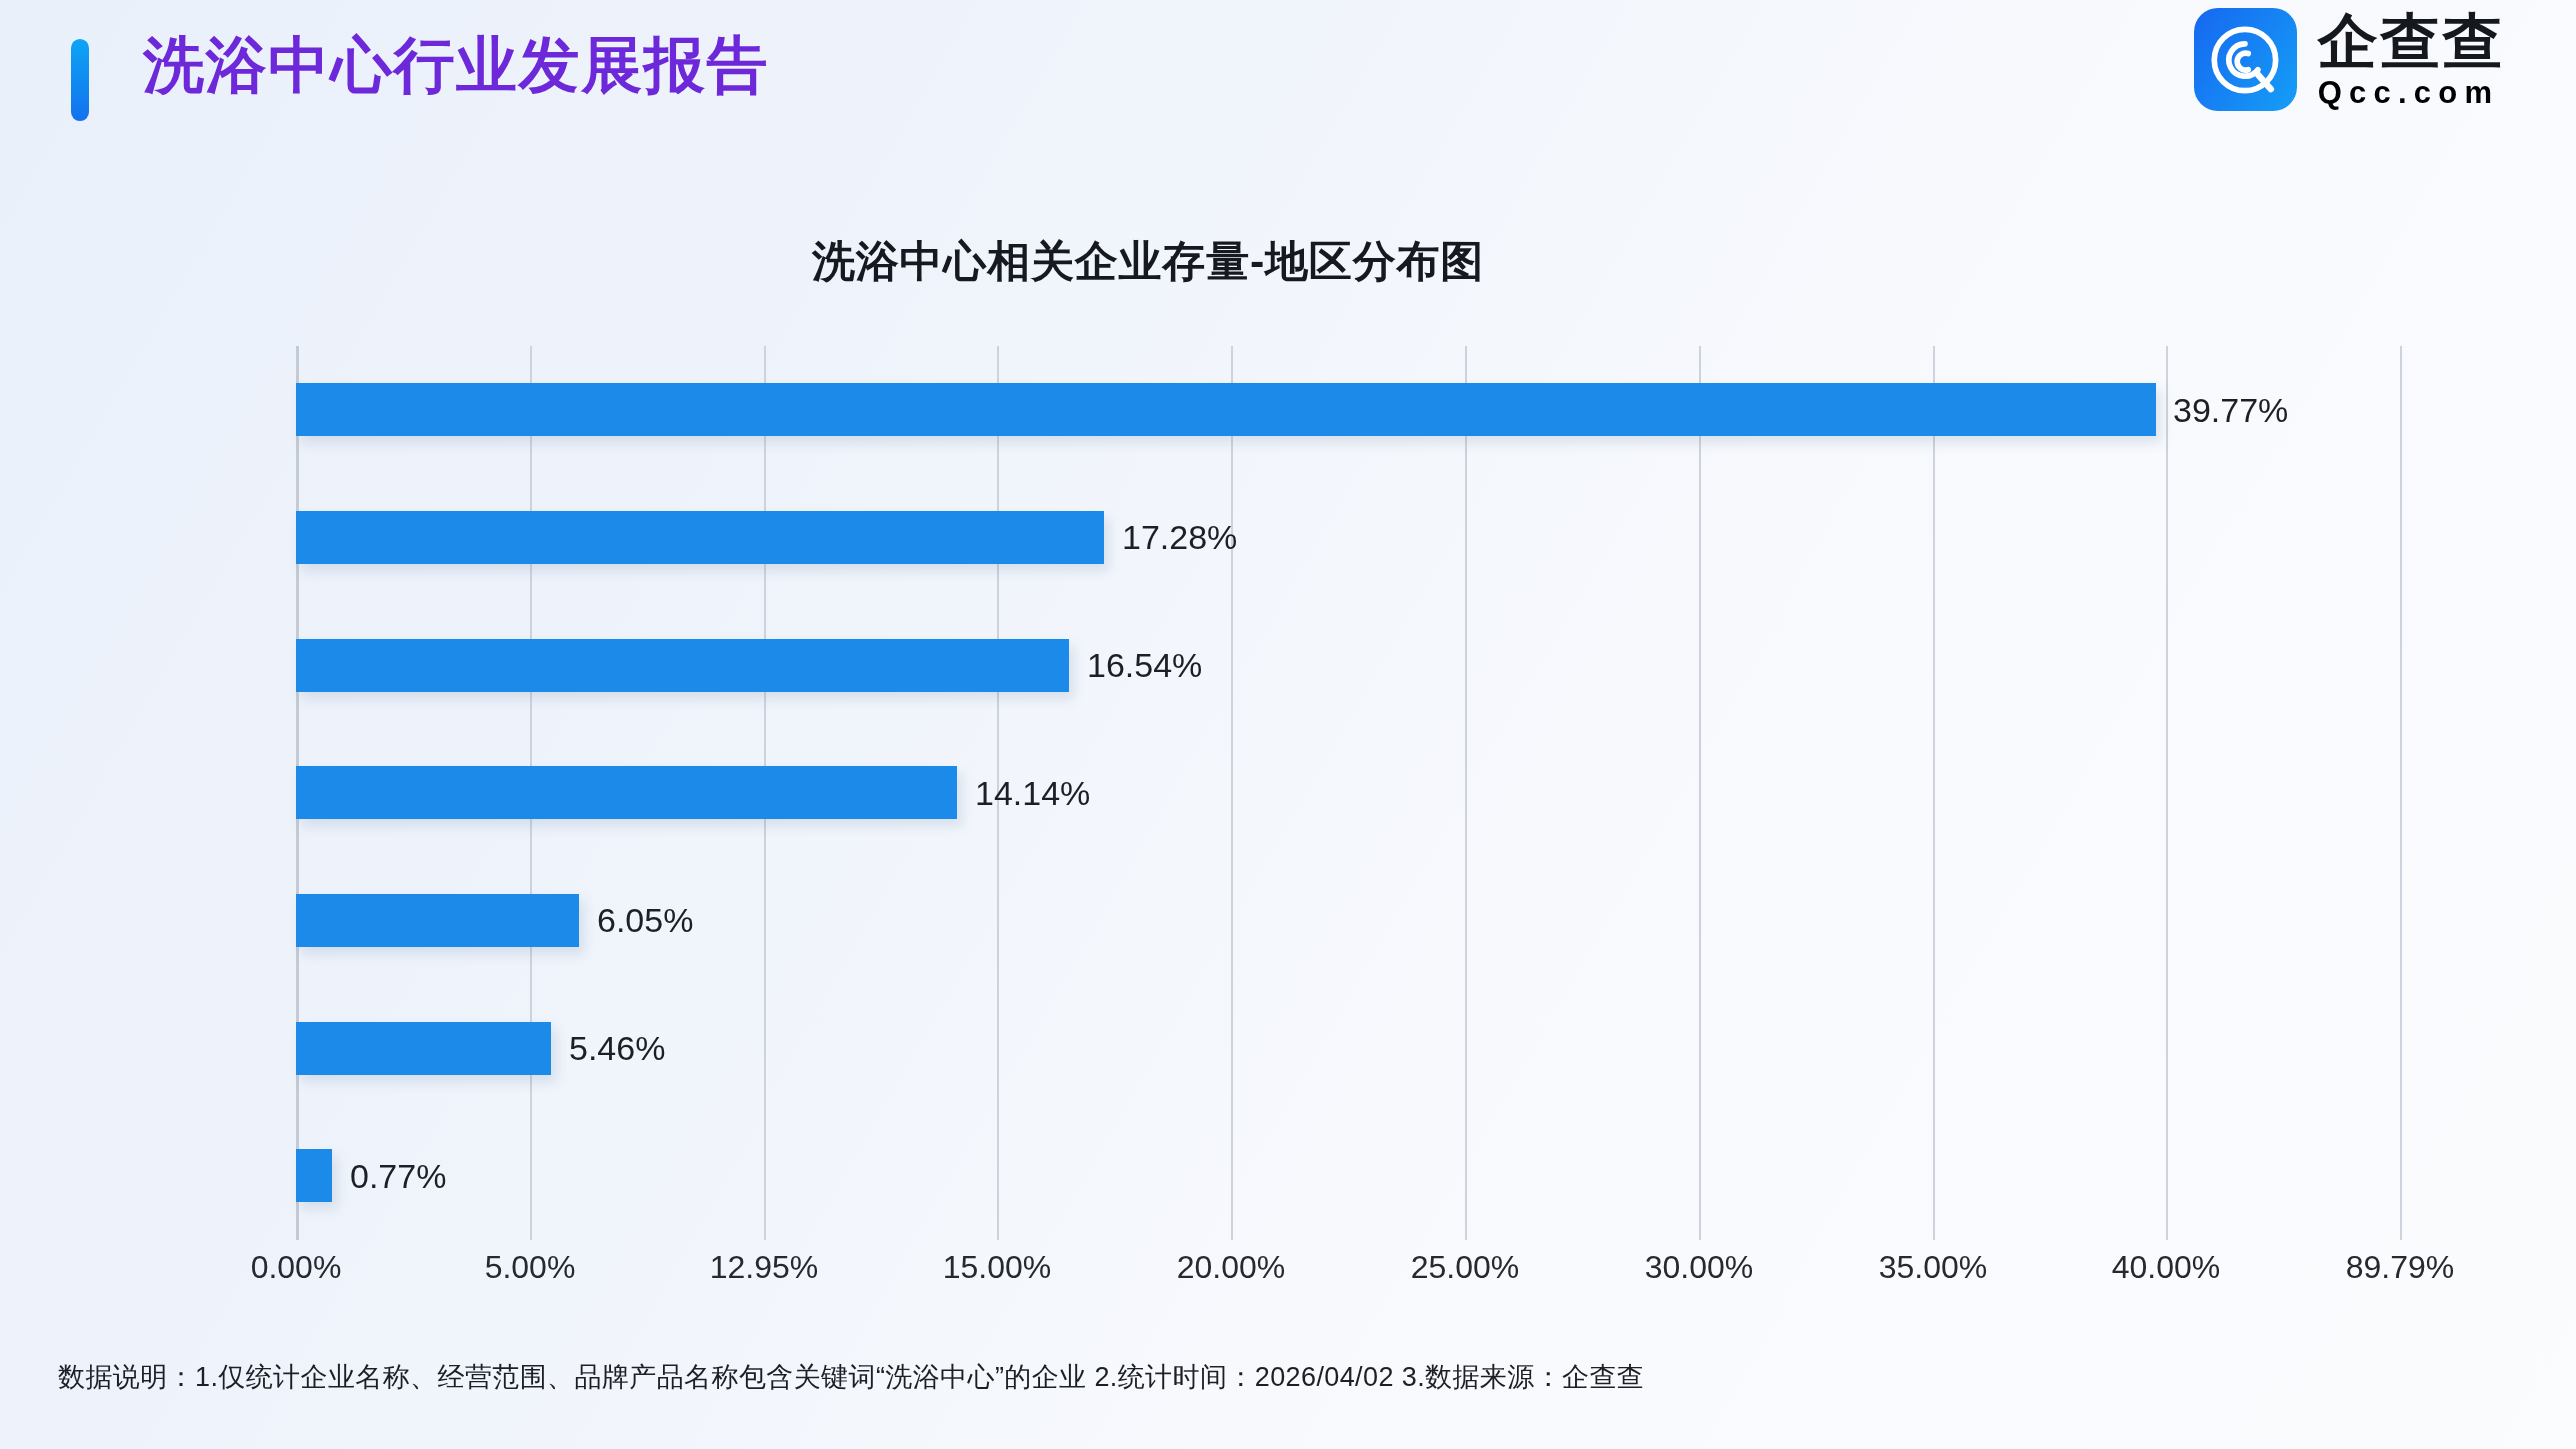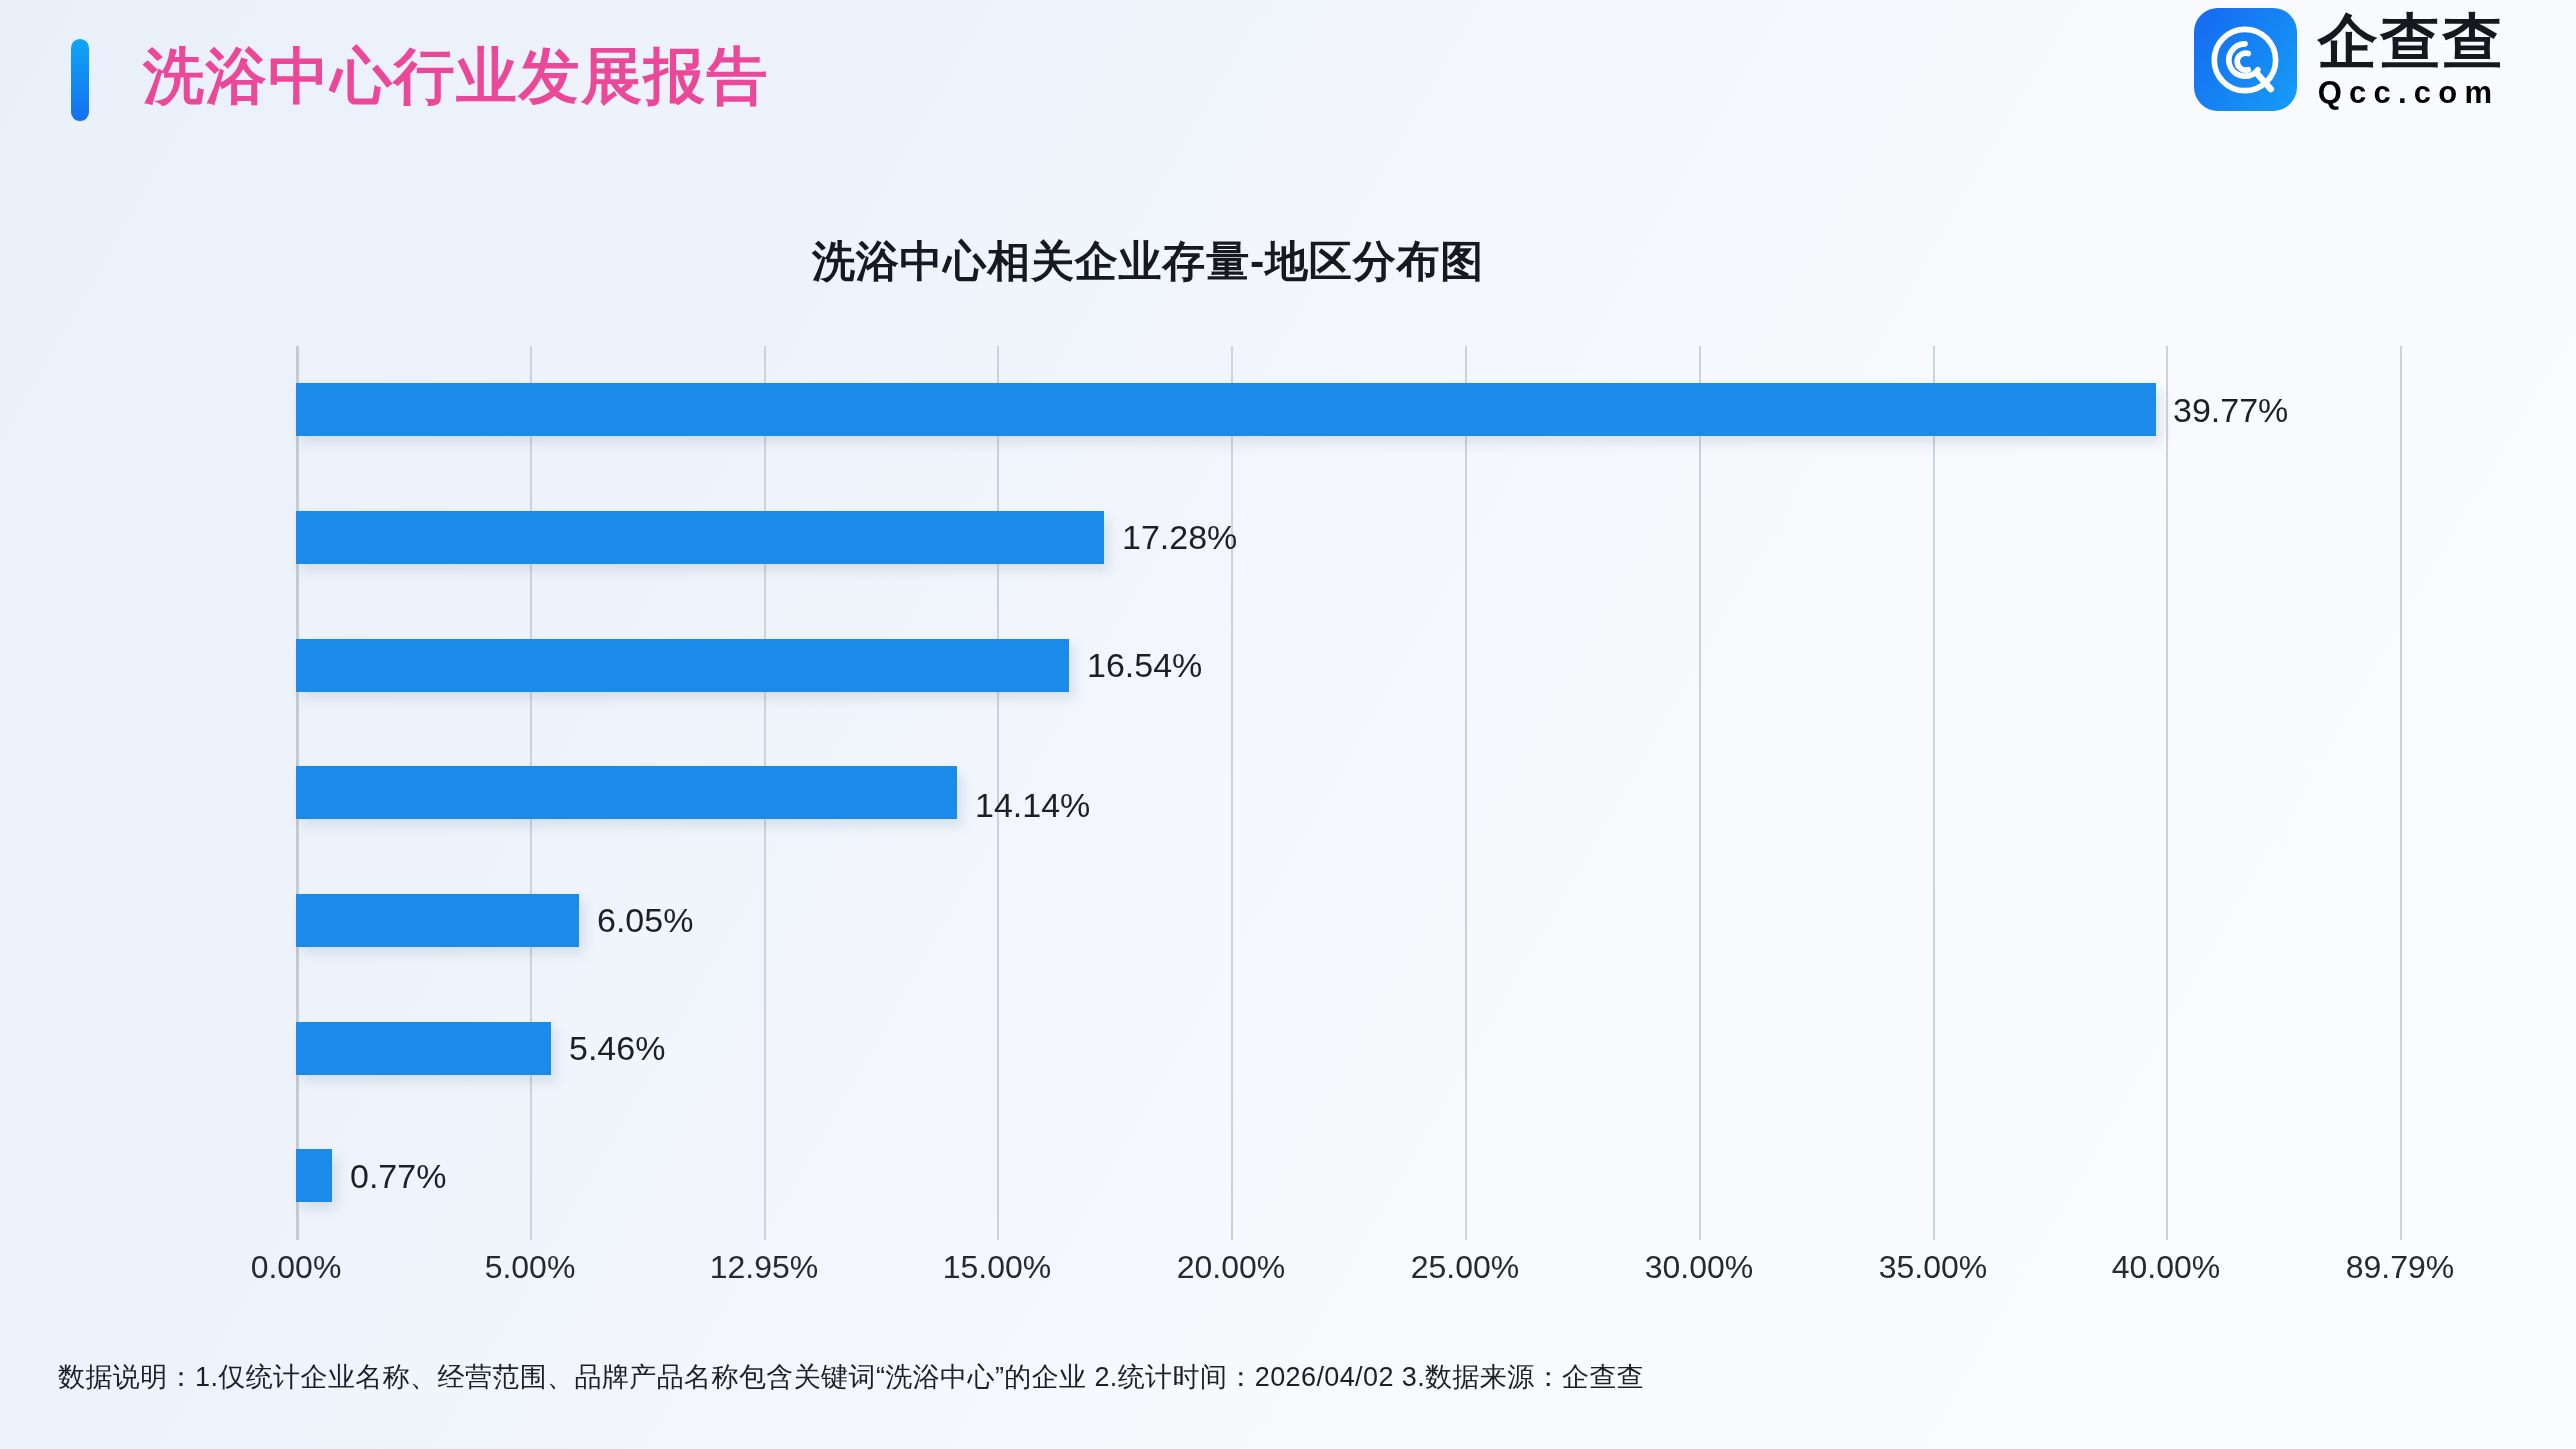--- a/index.html
+++ b/index.html
@@ -13,22 +13,22 @@
   #root { position: relative; width: 2576px; height: 1449px; }
 
   
   .header { position: absolute; left: 0; top: 0; width: 2576px; height: 193px; }
   .title-accent {
     position: absolute; left: 71px; top: 39px;
     width: 17.7px; height: 82px; border-radius: 8.9px;
     background: linear-gradient(180deg, #0ea5f5 0%, #1371ef 100%);
   }
   .report-title {
-    position: absolute; left: 143px; top: 31px;
-    font-size: 61px; font-weight: 700; color: #ec4899;
+    position: absolute; left: 143px; top: 20px;
+    font-size: 61px; font-weight: 700; color: #6d28d9;
     letter-spacing: 1.6px; line-height: 90px; white-space: nowrap;
   }
   .brand { position: absolute; right: 71px; top: 8px; display: flex; align-items: center; gap: 21px; }
   .brand-mark {
     width: 103px; height: 103px; border-radius: 24px;
     background: linear-gradient(125deg, #1668f0 0%, #159ef7 100%);
     display: flex; align-items: center; justify-content: center;
   }
   .brand-text { display: flex; flex-direction: column; align-items: flex-start; }
   .brand-cn { font-size: 60px; font-weight: 700; color: #15181d; line-height: 66px; letter-spacing: 2.4px; }
@@ -111,21 +111,21 @@
       <div class="tick" style="left: 1870px;">40.00%</div>
       <div class="gridline" style="left: 2104px;"></div>
       <div class="tick" style="left: 2104px;">89.79%</div>
       <div class="bar" title="华东地区 39.77%" style="left: 0px; top: 37px; width: 1860px; background: rgb(27, 138, 232);"></div>
       <div class="bar-value" style="left: 1877px; top: 64px;">39.77%</div>
       <div class="bar" title="东北地区 17.28%" style="left: 0px; top: 165px; width: 808px; background: rgb(27, 138, 232);"></div>
       <div class="bar-value" style="left: 826px; top: 191px;">17.28%</div>
       <div class="bar" title="华北地区 16.54%" style="left: 0px; top: 293px; width: 773px; background: rgb(27, 138, 232);"></div>
       <div class="bar-value" style="left: 791px; top: 319px;">16.54%</div>
       <div class="bar" title="华中地区 14.14%" style="left: 0px; top: 420px; width: 661px; background: rgb(27, 138, 232);"></div>
-      <div class="bar-value" style="left: 679px; top: 447px; margin-top: 12px;">14.14%</div>
+      <div class="bar-value" style="left: 679px; top: 447px;">14.14%</div>
       <div class="bar" title="西南地区 6.05%" style="left: 0px; top: 548px; width: 283px; background: rgb(27, 138, 232);"></div>
       <div class="bar-value" style="left: 301px; top: 574px;">6.05%</div>
       <div class="bar" title="西北地区 5.46%" style="left: 0px; top: 676px; width: 255px; background: rgb(27, 138, 232);"></div>
       <div class="bar-value" style="left: 273px; top: 702px;">5.46%</div>
       <div class="bar" title="华南地区 0.77%" style="left: 0px; top: 803px; width: 36px; background: rgb(27, 138, 232);"></div>
       <div class="bar-value" style="left: 54px; top: 830px;">0.77%</div>
     </div>
 
   <div class="footnote">数据说明：1.仅统计企业名称、经营范围、品牌产品名称包含关键词“洗浴中心”的企业  2.统计时间：2026/04/02  3.数据来源：企查查</div>
 

